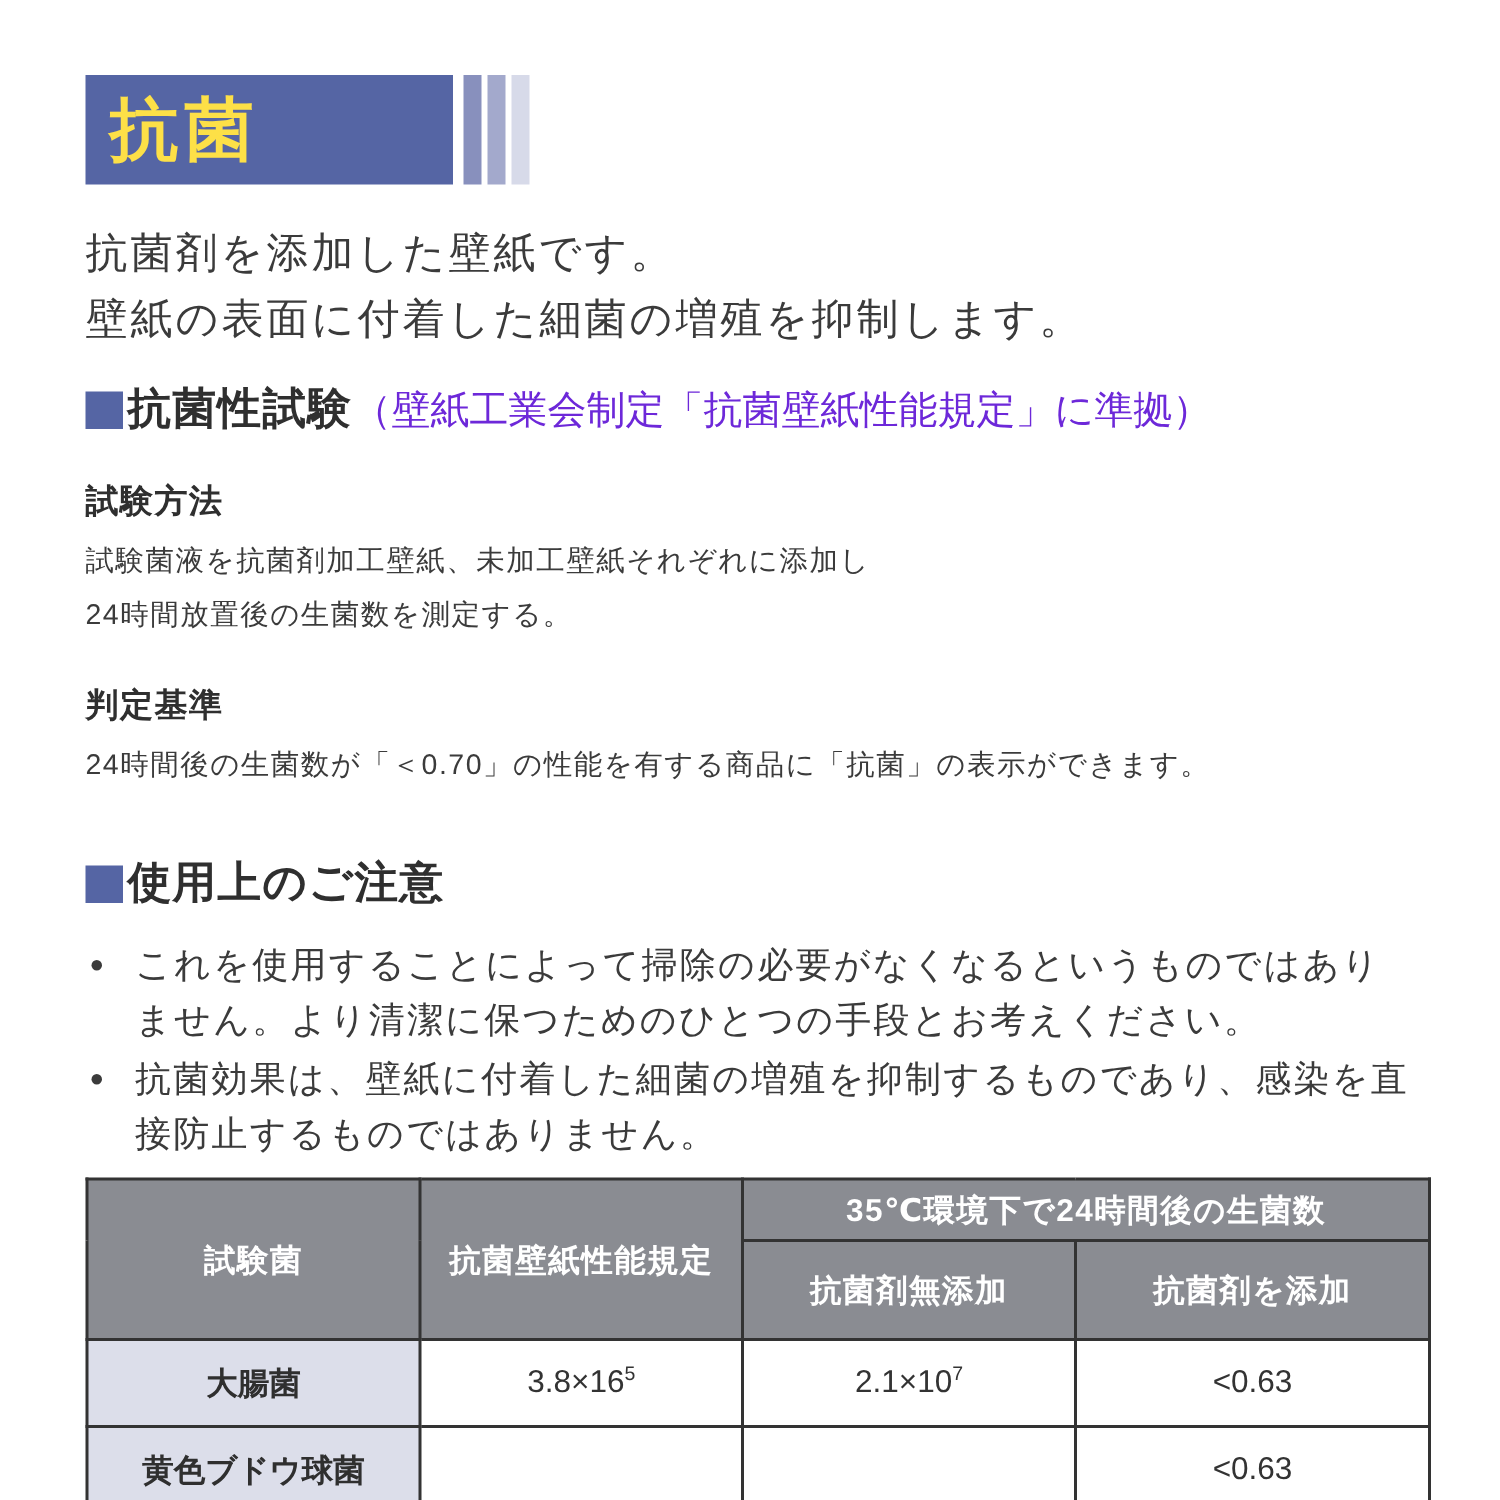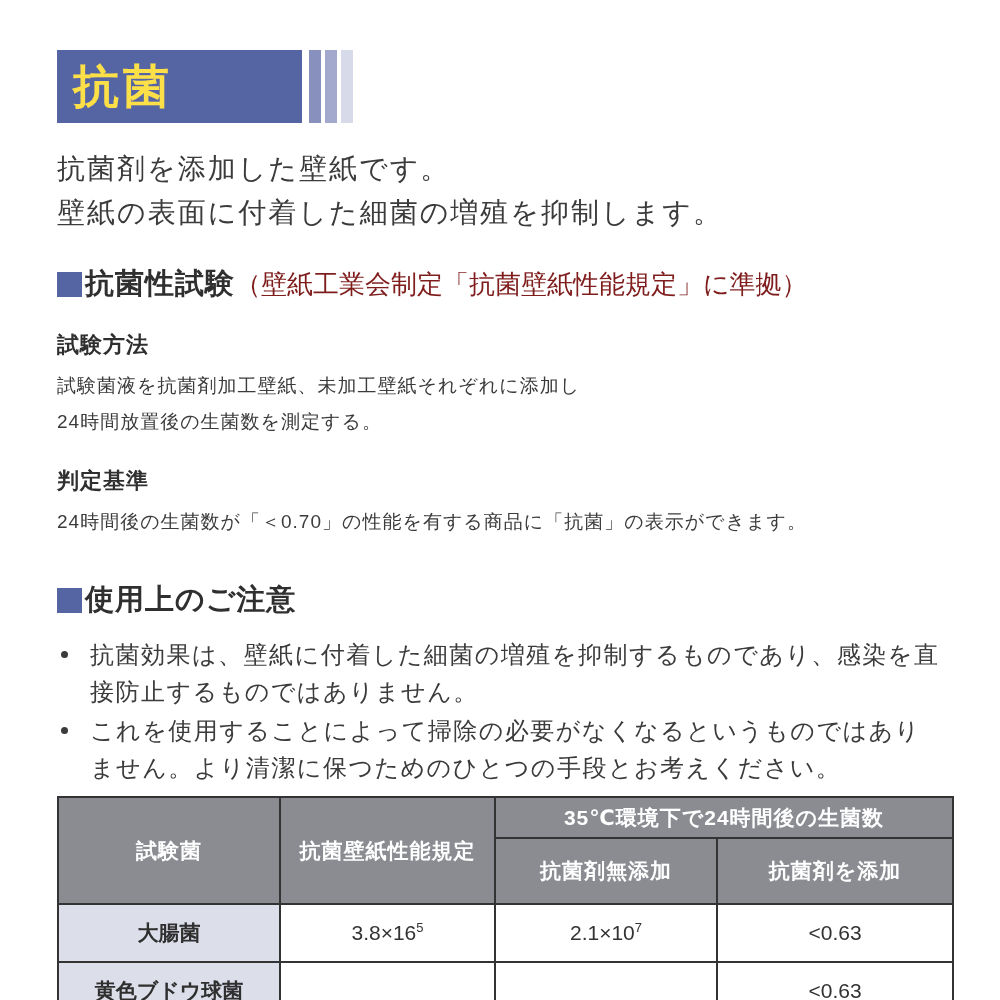--- a/index.html
+++ b/index.html
@@ -19,24 +19,24 @@
   }
   .stripe { width: 12px; }
   .stripe-1 { background: #8890bd; margin-left: 7px; }
   .stripe-2 { background: #a3a9cc; margin-left: 4px; }
   .stripe-3 { background: #d7dae9; margin-left: 4px; }
 
   
   .intro { margin-top: 24px; font-size: 28px; line-height: 44px; letter-spacing: 2px; color: #3b3b3b; font-weight: 500; }
 
   
-  .section-heading { display: flex; align-items: center; margin-top: 29px; }
+  .section-heading { display: flex; align-items: center; margin-top: 18px; }
   .sq { width: 25px; height: 25px; background: #5565a4; flex: 0 0 auto; margin-right: 3px; }
   .section-title { font-size: 29px; font-weight: bold; color: #2f2f2f; letter-spacing: 1px; }
-  .section-note { font-size: 26px; font-weight: normal; color: #7f1d1d; letter-spacing: 0px; }
+  .section-note { font-size: 26px; font-weight: normal; color: #6d28d9; letter-spacing: 0px; }
 
   
   .sub-heading { font-size: 22px; font-weight: bold; color: #2f2f2f; margin-top: 26px; letter-spacing: 1px; }
   .body-text { font-size: 19px; line-height: 36px; color: #3b3b3b; margin-top: 8px; letter-spacing: 1px; }
 
   .notes-heading { margin-top: 40px; }
 
   
   .bullets { list-style: none; margin-top: 16px; }
   .bullets li { position: relative; padding-left: 33px; width: 885px; font-size: 24px; line-height: 37px; letter-spacing: 1.5px; color: #3b3b3b; margin-bottom: 2px; }
@@ -86,25 +86,25 @@
   <div class="body-text">24時間後の生菌数が「＜0.70」の性能を有する商品に「抗菌」の表示ができます。</div>
 
   <div class="section-heading notes-heading">
     <span class="sq"></span>
     <span class="section-title">使用上のご注意</span>
   </div>
 
   <ul class="bullets">
     <li>
       <span class="dot"></span>
-      <span>抗菌効果は、壁紙に付着した細菌の増殖を抑制するものであり、感染を直接防止するものではありません。</span>
+      <span>これを使用することによって掃除の必要がなくなるというものではありません。より清潔に保つためのひとつの手段とお考えください。</span>
     </li>
     <li>
       <span class="dot"></span>
-      <span>これを使用することによって掃除の必要がなくなるというものではありません。より清潔に保つためのひとつの手段とお考えください。</span>
+      <span>抗菌効果は、壁紙に付着した細菌の増殖を抑制するものであり、感染を直接防止するものではありません。</span>
     </li>
   </ul>
 
   <table class="result-table">
     <colgroup>
       <col class="col-1">
         <col class="col-2">
         <col class="col-3">
         <col class="col-4">
     </colgroup>

